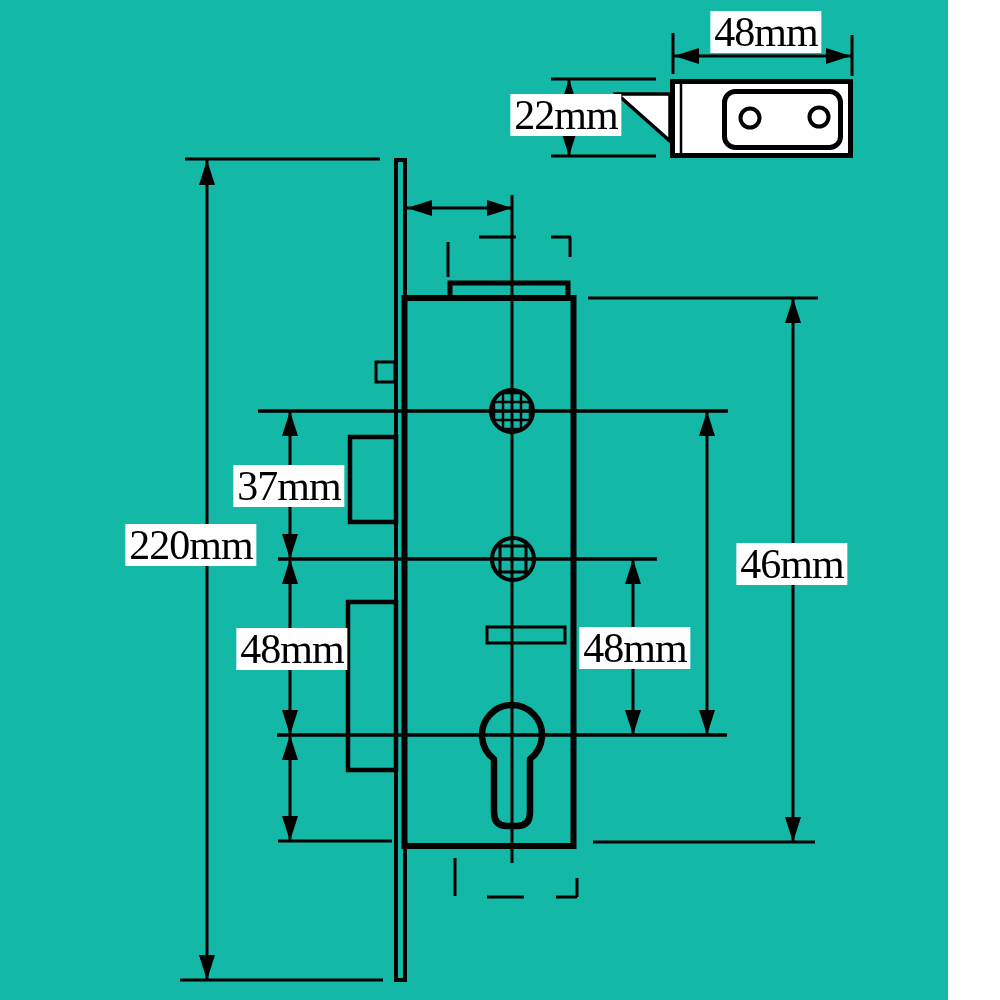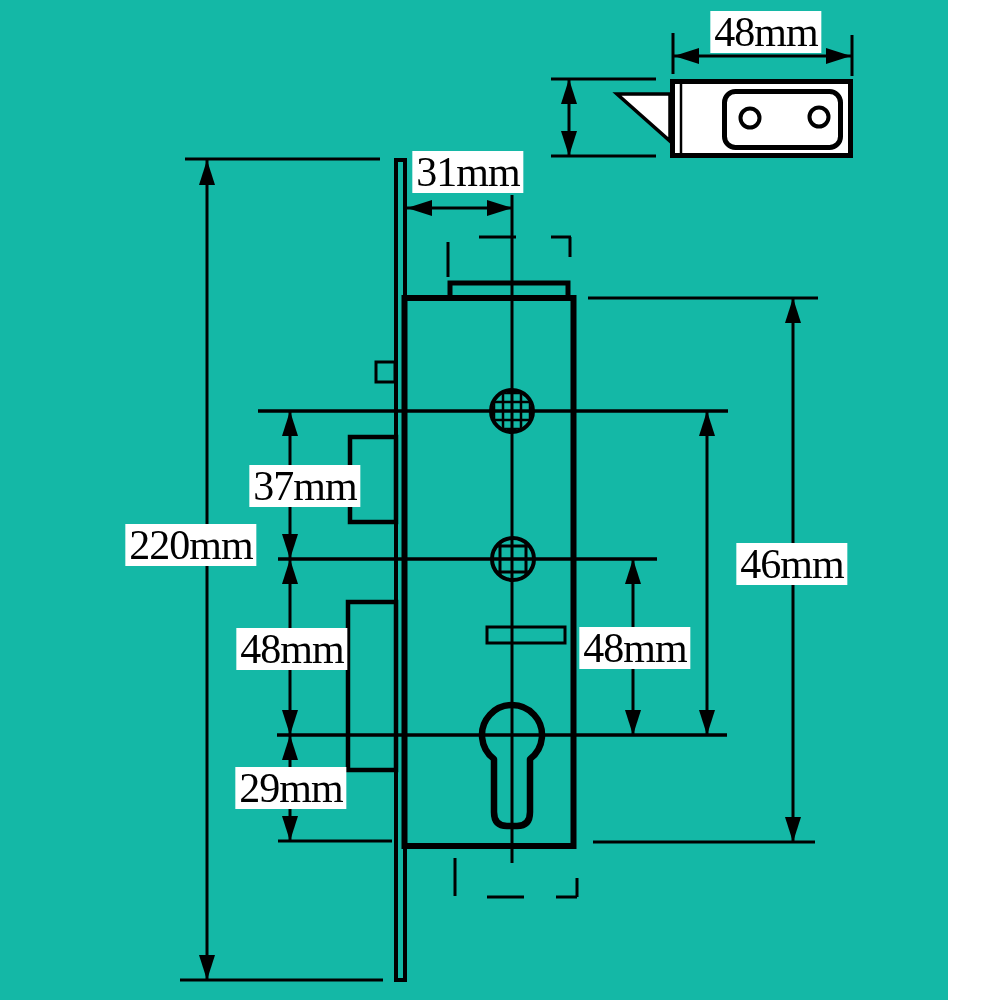--- a/index.html
+++ b/index.html
@@ -128,21 +128,20 @@
       <line x1="290" y1="735" x2="290" y2="841" marker-start="url(#arr)" marker-end="url(#arr)"></line>
       <line x1="707" y1="411" x2="707" y2="735" marker-start="url(#arr)" marker-end="url(#arr)"></line>
       <line x1="633" y1="559" x2="633" y2="735" marker-start="url(#arr)" marker-end="url(#arr)"></line>
       <line x1="793" y1="298" x2="793" y2="842" marker-start="url(#arr)" marker-end="url(#arr)"></line>
       <line x1="569" y1="79" x2="569" y2="156" marker-start="url(#arr)" marker-end="url(#arr)"></line>
       <line x1="674" y1="56" x2="851" y2="56" marker-start="url(#arr)" marker-end="url(#arr)"></line>
     </g>
   </svg>
 
   <div class="dim-label" style="left:766px;top:32px;">48mm</div>
-  <div class="dim-label" style="left:468px;top:172px;">31mm</div>
+  <div class="dim-label" style="left:566px;top:115px;">22mm</div>
   <div class="dim-label" style="left:191px;top:545px;">220mm</div>
-  <div class="dim-label" style="left:305px;top:486px;">37mm</div>
+  <div class="dim-label" style="left:289px;top:486px;">37mm</div>
   <div class="dim-label" style="left:292px;top:649px;">48mm</div>
-  <div class="dim-label" style="left:291px;top:788px;">29mm</div>
   <div class="dim-label" style="left:635px;top:648px;">48mm</div>
   <div class="dim-label" style="left:792px;top:564px;">46mm</div>
 
 </div>
 
 </body></html>

